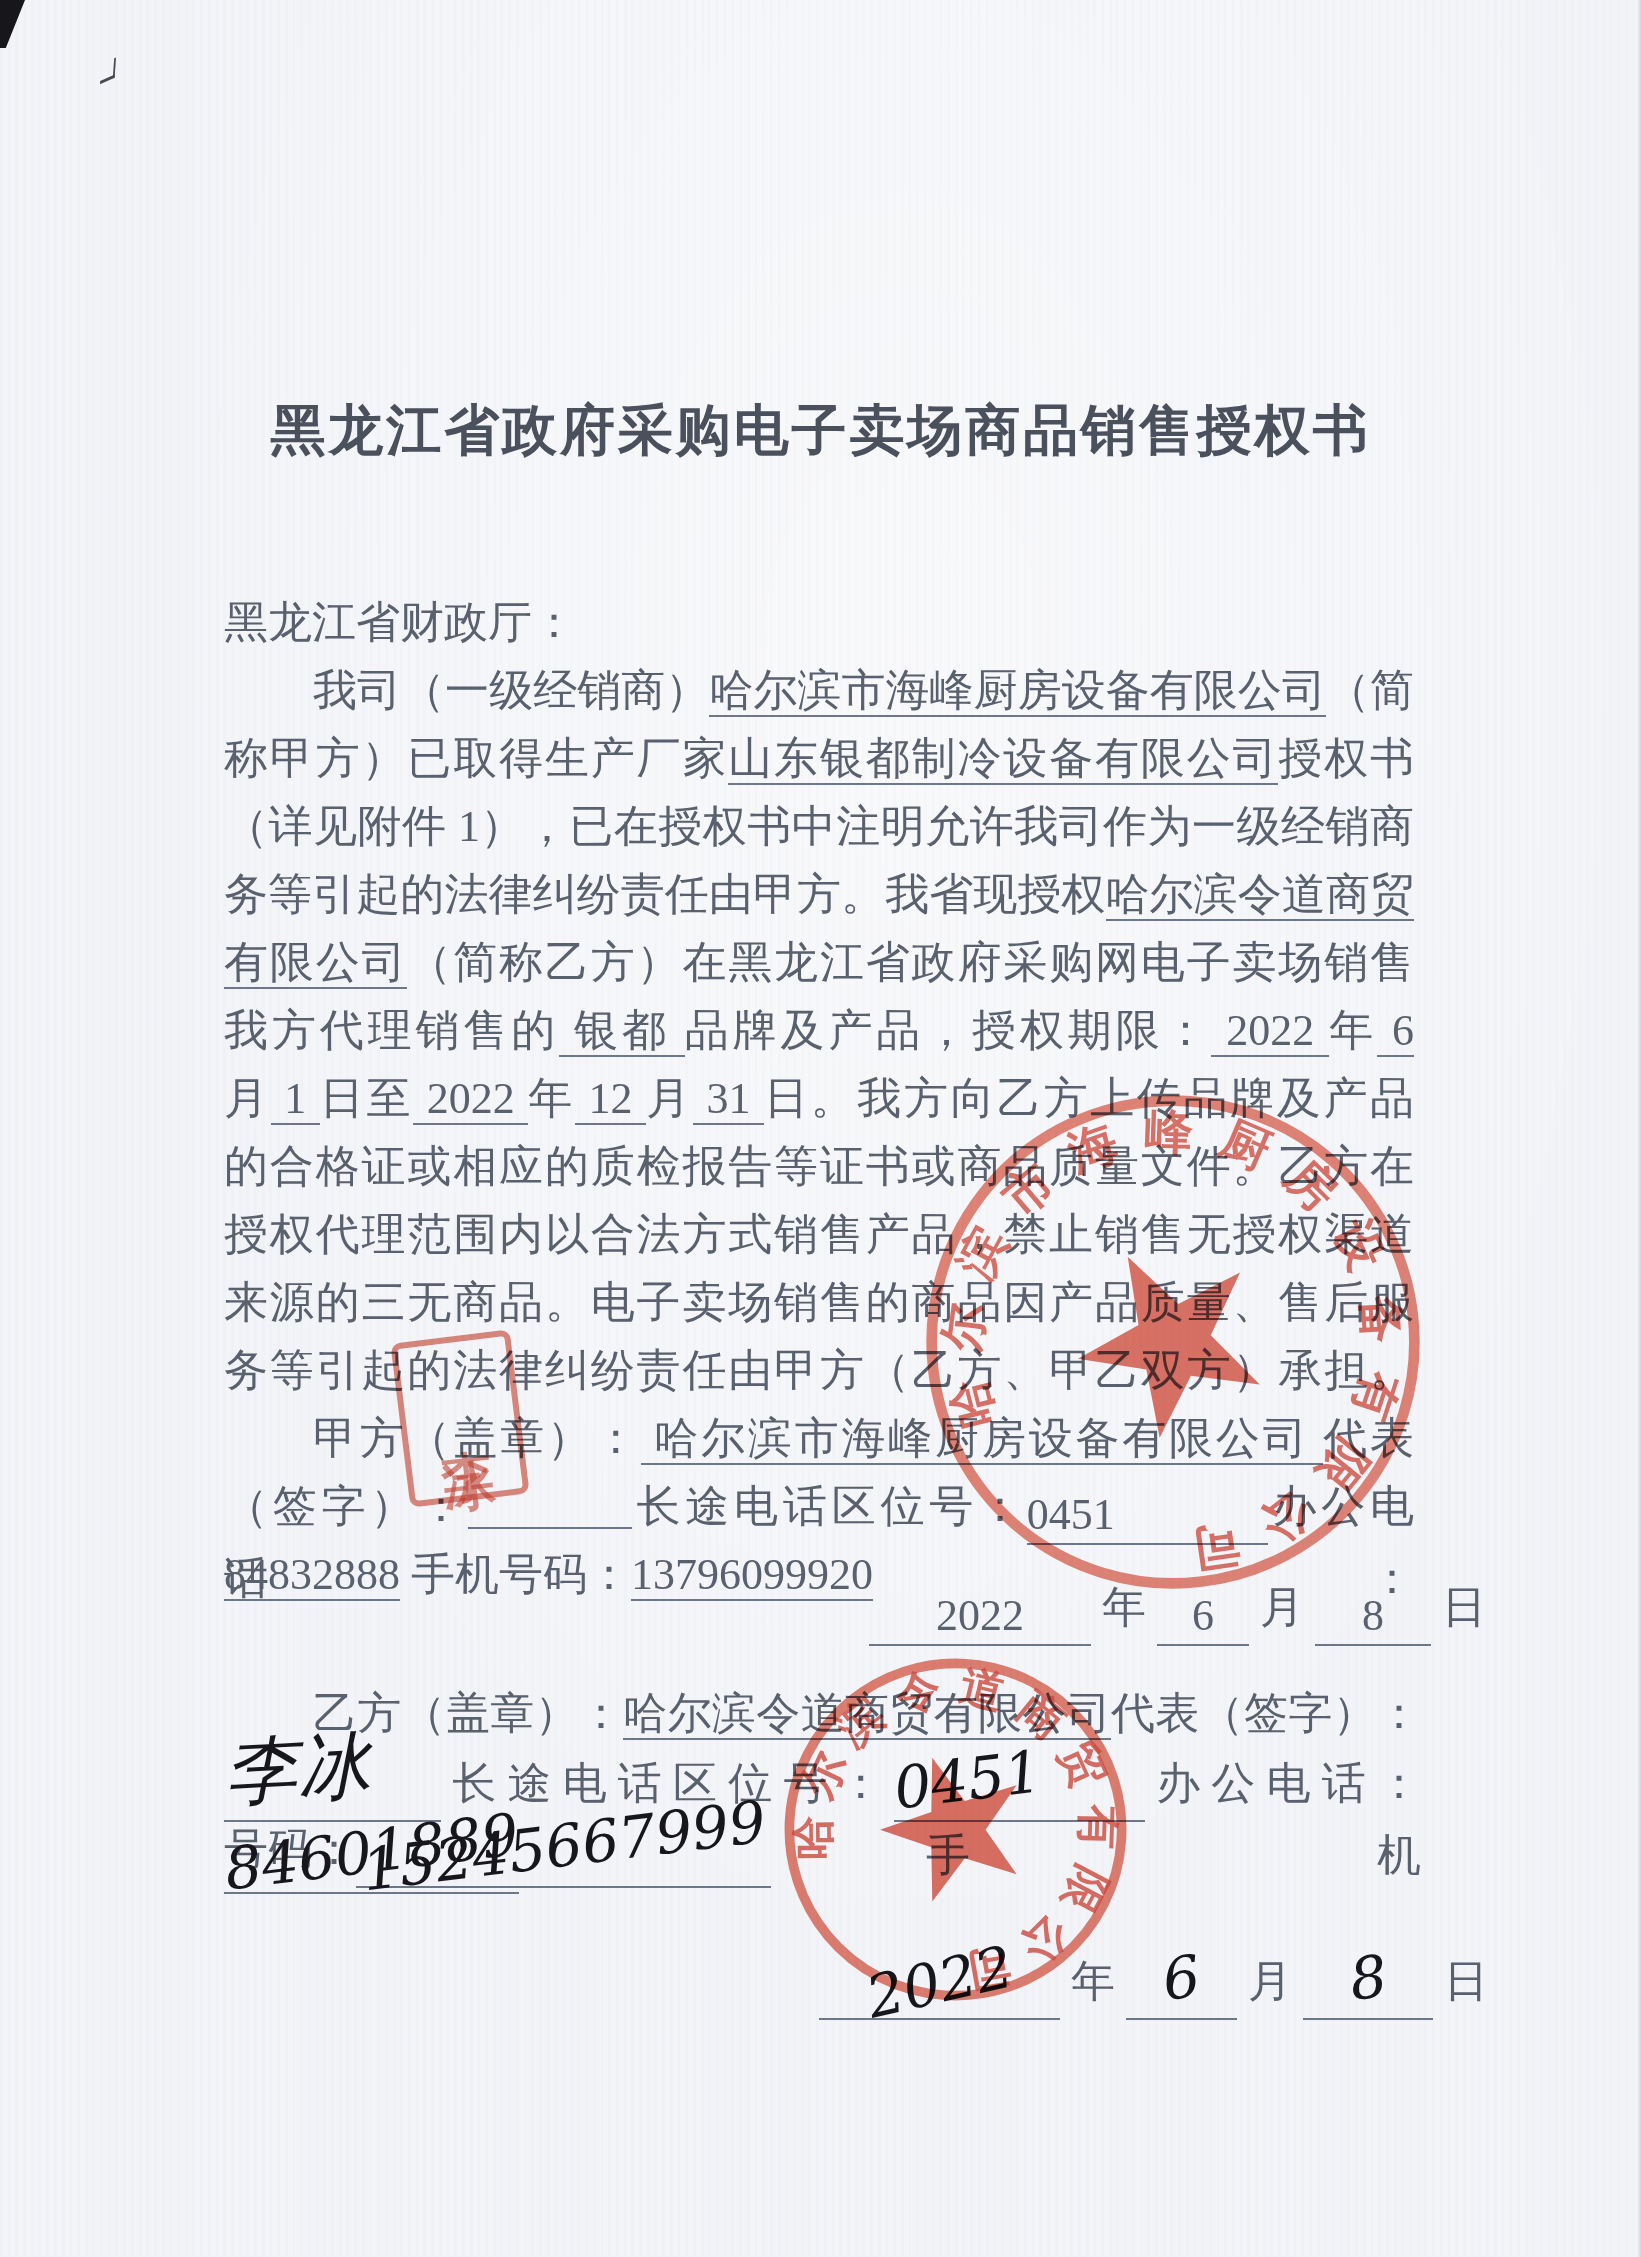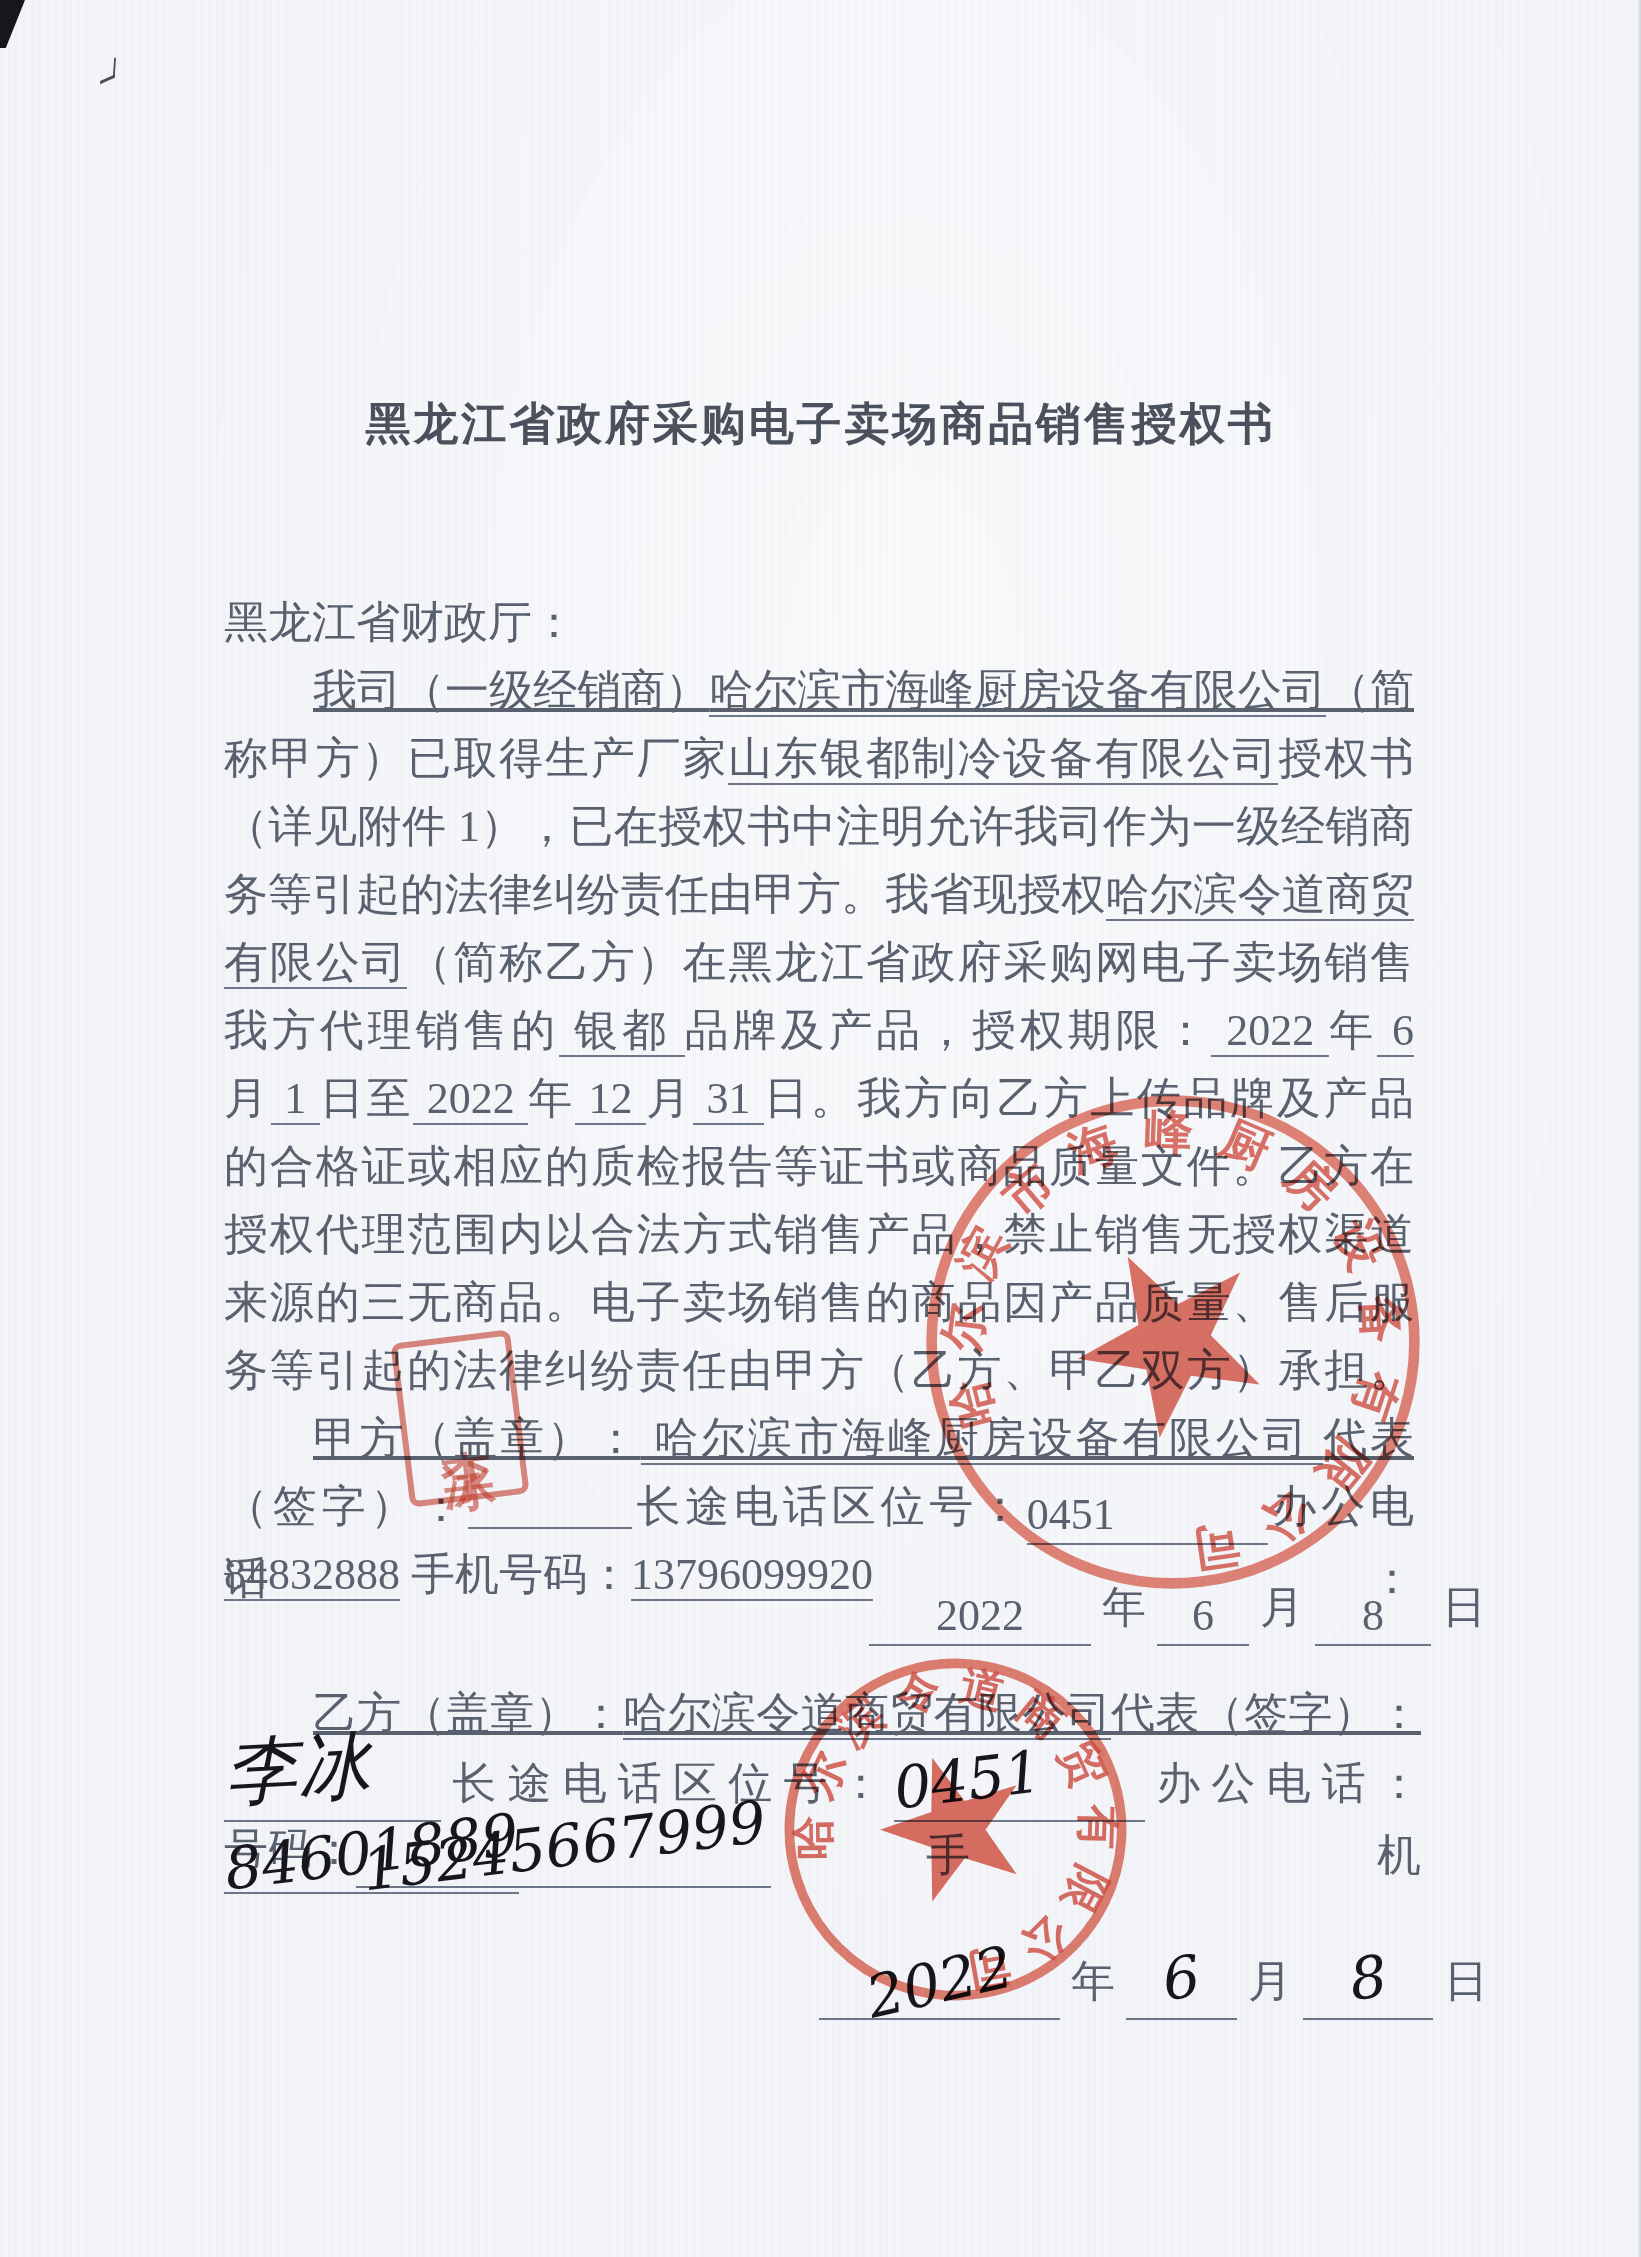--- a/index.html
+++ b/index.html
@@ -27,32 +27,32 @@
     transform:rotate(-24deg) skewX(-28deg);opacity:.85;
   }
   .right-edge{
     position:absolute;right:0;top:0;width:3.9px;height:100%;
     background:linear-gradient(to left, rgba(120,125,140,.25), transparent);
   }
   
   .doc-title{
     position:absolute;left:0;top:394px;width:100%;
     text-align:center;
-    font-size:45px;font-weight:700;letter-spacing:2.9px;
+    font-size:55px;font-weight:700;letter-spacing:2.9px;
     color:#4a515d;
   }
   
   .textblock{position:absolute;font-size:44px;}
   .tb-body{left:224px;top:589px;width:1190px;}
   .tb-date-a{left:869px;top:1574px;width:444px;}
   .tb-party-b{left:224px;top:1680px;width:1197px;}
   .tb-date-b{left:819px;top:1948px;width:541px;}
   .line{height:68px;line-height:68px;white-space:nowrap;}
   .line.full{text-align:justify;text-align-last:justify;text-justify:inter-character;white-space:normal;height:68px;overflow:visible;}
-  .line.indent{text-indent:89px;text-decoration:underline;}
+  .line.indent{text-indent:89px;}
   .seg-u{border-bottom:2.9px solid rgba(86,96,116,.85);}
   .blank{display:inline-block;min-height:48px;text-align:center;vertical-align:-7.7px;line-height:56px;}
   .seg-h{
     display:inline-block;font-style:italic;font-weight:500;
     font-size:58px;line-height:.9;color:#16161c;
     transform:rotate(-7deg);position:relative;top:-5.8px;
     font-family:"DejaVu Serif","Liberation Serif",serif;
   }
   .seg-h.big{font-size:73px;transform:rotate(-3deg);top:-11.6px;}
   .seg-h.y{transform:rotate(-13deg);top:-1.9px;}

